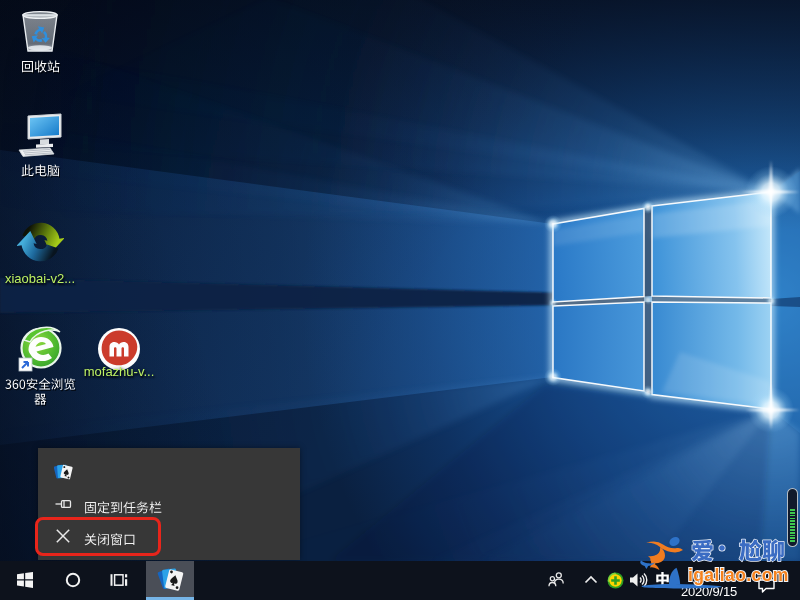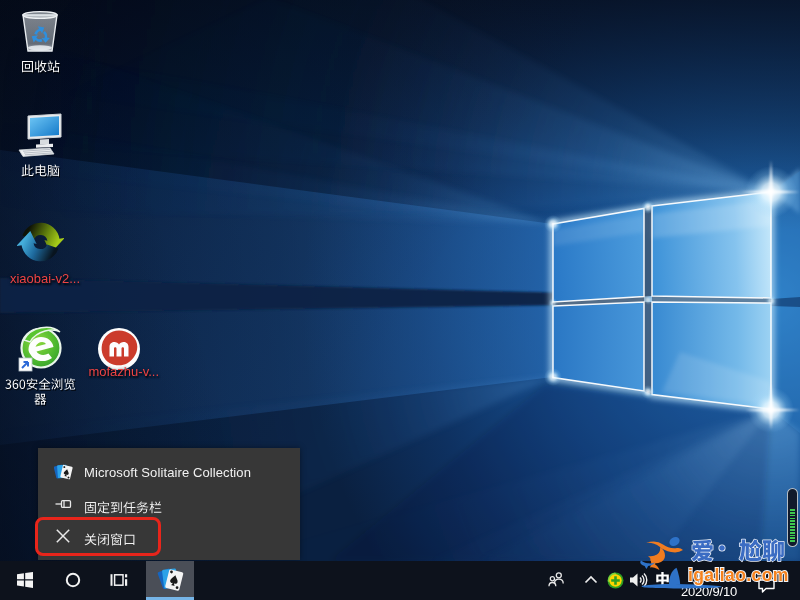--- a/index.html
+++ b/index.html
@@ -1,16 +1,16 @@
 <!DOCTYPE html>
 <html><head><meta charset="utf-8"><style>
 html,body{margin:0;padding:0;background:#000}
 #scr{position:relative;width:800px;height:600px;overflow:hidden;background:#0a1a33;font-family:"Liberation Sans",sans-serif}
 .abs{position:absolute}
-.lbl{position:absolute;color:#ef4444;font-size:13px;text-align:right;text-shadow:1px 1.5px 2px rgba(0,0,0,.95),0 0 3px rgba(0,0,0,.6);white-space:nowrap}
+.lbl{position:absolute;color:#bef264;font-size:13px;text-align:center;text-shadow:1px 1.5px 2px rgba(0,0,0,.95),0 0 3px rgba(0,0,0,.6);white-space:nowrap}
 </style></head><body>
 <div id="scr">
 <svg class="abs" style="left:0;top:0" width="800" height="561" viewBox="0 0 800 561">
 <defs>
 <radialGradient id="base" cx="772" cy="300" r="470" gradientUnits="userSpaceOnUse">
  <stop offset="0" stop-color="#2e82ca"></stop>
           <stop offset="0.25" stop-color="#1e62a8"></stop>
  <stop offset="0.5" stop-color="#154a88"></stop>
           <stop offset="0.75" stop-color="#0e3161"></stop>
  <stop offset="1" stop-color="#0a2040"></stop>
@@ -291,21 +291,20 @@
 <svg class="abs" style="left:54px;top:464px" width="19" height="17" viewBox="0 0 19 17">
 <rect x="1" y="1.5" width="9" height="12.5" rx="1" fill="#1565c0" transform="rotate(-14 5 8)"></rect>
 <rect x="3.5" y="1" width="9.5" height="13" rx="1" fill="#2ba2e8" transform="rotate(-4 8 8)"></rect>
 <g transform="rotate(13 12 8)">
         <rect x="7.5" y="1.5" width="10" height="13" rx="1" fill="#f4f4f4"></rect>
 <path d="M12.5,5 C13.7,7 15,7.8 15,9.3 A1.4,1.4 0 0 1 12.9,10.4 C13,11.2 13.3,11.7 13.8,12.2 L11.2,12.2 C11.7,11.7 12,11.2 12.1,10.4 A1.4,1.4 0 0 1 10,9.3 C10,7.8 11.3,7 12.5,5 Z" fill="#1b1b1b"></path>
 <circle cx="9.3" cy="3.6" r="1" fill="#1b1b1b"></circle>
         <circle cx="15.7" cy="12.9" r="1" fill="#1b1b1b"></circle>
       </g>
     </svg>
-<div class="abs" style="left:84px;top:465px;width:220px;height:16px;color:#f2f2f2;font-size:13px;letter-spacing:0.1px">Microsoft Solitaire Collection</div>
 <svg class="abs" style="left:55px;top:497px" width="17" height="14" viewBox="0 0 17 14">
 <g stroke="#e8e8e8" stroke-width="1.3" fill="none">
 <line x1="0.5" y1="7" x2="6.5" y2="7"></line>
 <rect x="6.5" y="3.6" width="9" height="6.8" rx="1.2"></rect>
 <line x1="9" y1="3.6" x2="9" y2="10.4"></line>
 </g>
     </svg>
 <svg class="abs" style="left:80.0px;top:494.7px" width="86" height="24">
       <g fill="#f2f2f2" transform="translate(4,17.34)">
         <path transform="translate(0.00,0.00) scale(0.013000,-0.013000)" d="M360 329H647V185H360ZM293 388V126H718V388H536V503H782V566H536V681H464V566H228V503H464V388ZM89 793V-82H164V-35H836V-82H914V793ZM164 35V723H836V35Z"></path>
@@ -387,21 +386,21 @@
 <path d="M13,3.4 A6.3,6.3 0 0 1 13,12.6"></path>
 <path d="M15,1.4 A9.2,9.2 0 0 1 15,14.6"></path>
 </g>
     </svg>
 <svg class="abs" style="left:650.5px;top:565.3px" width="23" height="27">
       <g fill="#fff" transform="translate(4,19.7)">
         <path transform="translate(0.00,0.00) scale(0.015000,-0.015000)" d="M421 855V684H83V159H229V211H421V-95H575V211H768V164H921V684H575V855ZM229 354V541H421V354ZM768 354H575V541H768Z"></path>
       </g>
     </svg>
 <div class="abs" style="left:672px;top:570px;width:76px;text-align:center;color:#fff;font-size:12px">16:01</div>
-<div class="abs" style="left:677px;top:584px;width:64px;text-align:center;color:#fff;font-size:13px;letter-spacing:-0.2px">2020/9/10</div>
+<div class="abs" style="left:677px;top:584px;width:64px;text-align:center;color:#fff;font-size:13px;letter-spacing:-0.2px">2020/9/15</div>
 <svg class="abs" style="left:757px;top:578px" width="19" height="17" viewBox="0 0 19 17">
 <path d="M2,2 L17,2 L17,10.5 L9,10.5 L5.5,14 L5.5,10.5 L2,10.5 Z" fill="none" stroke="#fff" stroke-width="1.4" stroke-linejoin="round"></path>
 </svg>
 <svg class="abs" style="left:636px;top:533px" width="92" height="62" viewBox="0 0 92 62">
 <ellipse cx="38.5" cy="8.5" rx="5.4" ry="4.2" fill="#2e72c8" transform="rotate(-32 38.5 8.5)"></ellipse>
 <path d="M10,10 Q20,6.5 27,11.5 Q33,16 41,15 Q44.5,14.5 47,17 Q42,20.5 35,19 Q28,17.5 24,14 Q17,9 10,10 Z" fill="#f07c20"></path>
 <path d="M24,14 Q29,17.5 29,22.5 Q29,26.5 25,29 Q21,31 17,30 Q22,32.5 23.5,37 L21.5,36 Q17,33.5 14,34.5 Q16,30.5 15,27 Q14.2,24.5 12,23 Q17,24 21,21.5 Q25,19 24,14 Z" fill="#f07c20"></path>
 <path d="M14,26.5 L22,24.5 L18,33 Q15.5,30 14,26.5 Z" fill="#f07c20"></path>
 <path d="M5,27.5 C9,30.5 14,31.5 19,29.5 C16,33.5 9,34 5.5,31.5 C4,30.5 3.8,28.5 5,27.5 Z" fill="#2e72c8"></path>
 <path d="M8,31.5 L13.5,30.5 L10.5,36 Q9,34 8,31.5 Z" fill="#2e72c8"></path>

